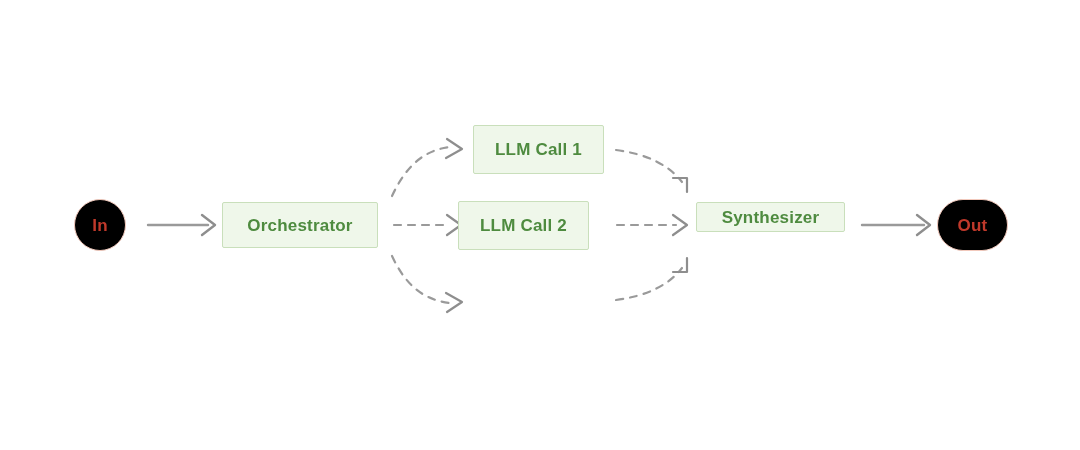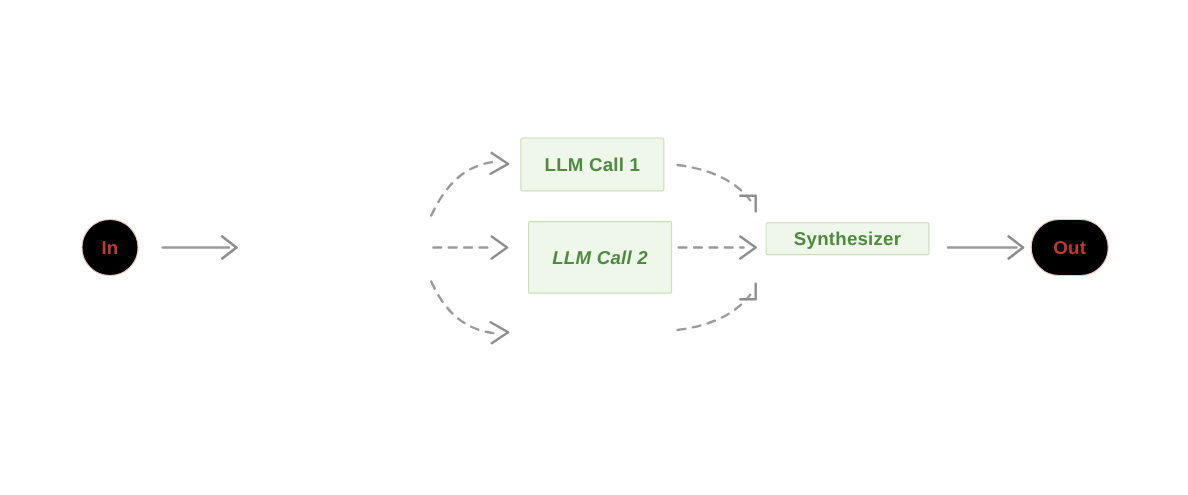--- a/index.html
+++ b/index.html
@@ -81,25 +81,24 @@
     width: 156px;
     height: 46px;
   }
   #node-llm-1 {
     left: 473px;
     top: 125px;
     width: 131px;
     height: 49px;
   }
   #node-llm-2 {
-    left: 480px;
+    left: 458px;
     top: 201px;
     width: 131px;
-    height: 66px;
-    font-style: italic;
+    height: 49px;
   }
   #node-llm-3 {
     left: 473px;
     top: 276px;
     width: 131px;
     height: 49px;
   }
   #node-synthesizer {
     left: 696px;
     top: 202px;
@@ -179,20 +178,23 @@
     <g>
       <path class="edge-solid" d="M 862 225 L 924 225"></path>
       <path class="arrowhead" d="M 917 215 L 930 225 L 917 235"></path>
     </g>
   </svg>
 
   <div class="node terminal" id="node-in">
     <span class="node-label">In</span>
   </div>
 
+  <div class="node process" id="node-orchestrator">
+    <span class="node-label">Orchestrator</span>
+  </div>
 
   <div class="node process" id="node-llm-1">
     <span class="node-label">LLM Call 1</span>
   </div>
 
   <div class="node process" id="node-llm-2">
     <span class="node-label">LLM Call 2</span>
   </div>
 
 

